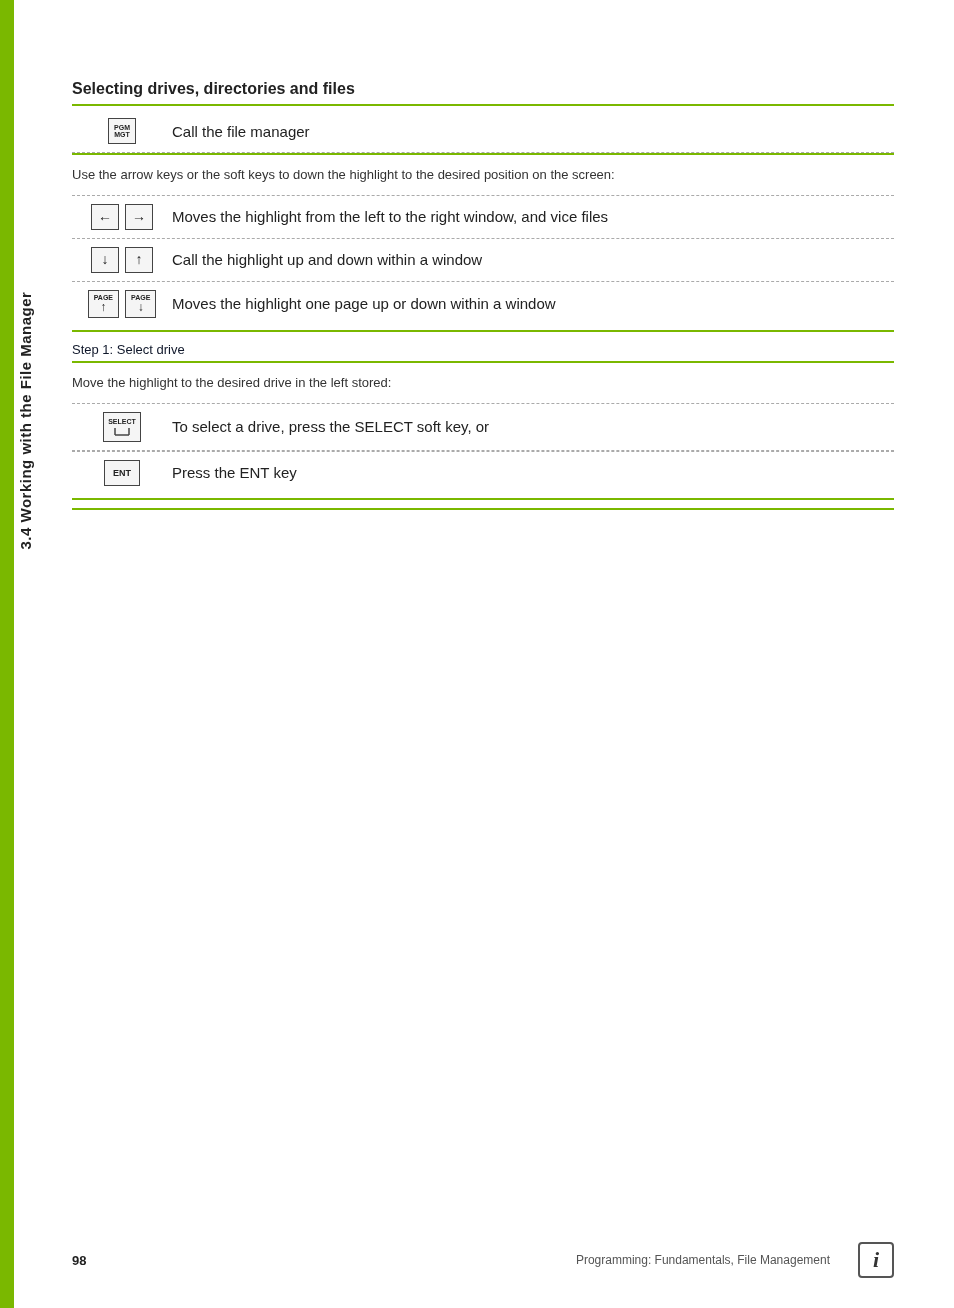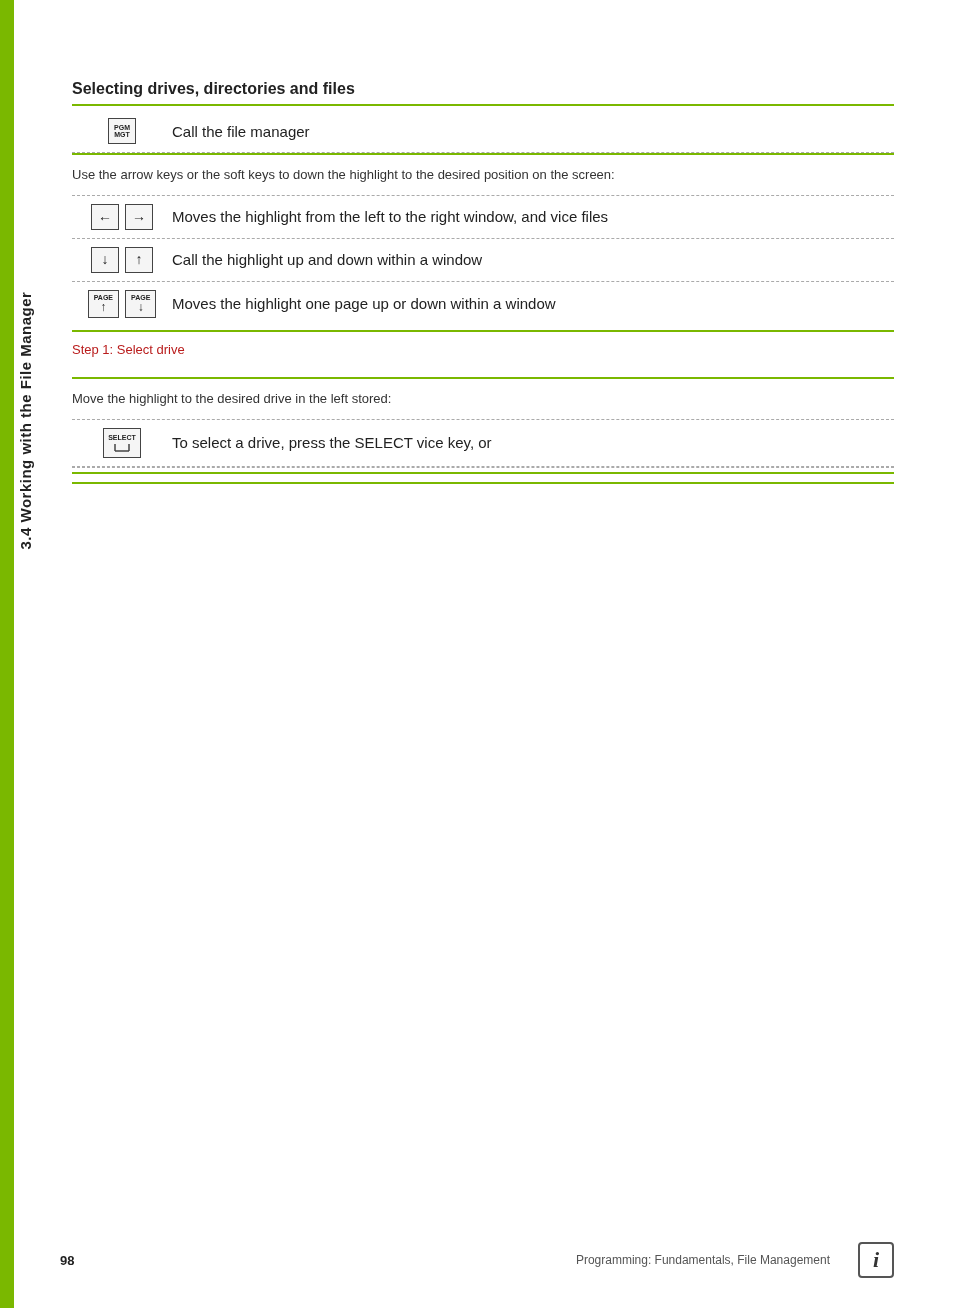--- a/index.html
+++ b/index.html
@@ -102,31 +102,31 @@
     .para-text {
       font-size: 13px;
       line-height: 1.5;
       color: #333;
       margin: 10px 0;
     }
 
     
     .step-label {
       font-size: 13px;
-      color: #b91c1c;
+      color: #0f172a;
       margin: 10px 0 6px 0;
       border-bottom: 2px solid #7ab800;
-      padding-bottom: 20px;
+      padding-bottom: 4px;
     }
 
     
     .page-footer {
       position: absolute;
       bottom: 30px;
-      left: 8px;
+      left: 20px;
       right: 60px;
       display: flex;
       justify-content: space-between;
       align-items: center;
     }
 
     .page-number {
       font-size: 13px;
       font-weight: bold;
       color: #222;
@@ -312,26 +312,34 @@
         <div style="display:inline-flex; flex-direction:column; align-items:center; justify-content:center; border:1.5px solid #444; background:#f5f5f5; padding:2px 4px; font-size:7px; font-weight:bold; min-width:38px; min-height:30px; color:#222; line-height:1.2; position:relative;">
           <span style="font-size:7px; font-weight:bold;">SELECT</span>
           <svg width="16" height="8" viewBox="0 0 16 8" style="margin-top:2px;">
             <line x1="1" y1="0" x2="1" y2="7" stroke="#444" stroke-width="1.5"></line>
             <line x1="15" y1="0" x2="15" y2="7" stroke="#444" stroke-width="1.5"></line>
             <line x1="1" y1="7" x2="15" y2="7" stroke="#444" stroke-width="1.5"></line>
           </svg>
         </div>
       </div>
       <div class="desc-cell">
-        <span>To select a drive, press the SELECT vice key, or</span>
+        <span>To select a drive, press the SELECT soft key, or</span>
       </div>
     </div>
 
     <div class="top-dashed-separator"></div>
 
+    <div class="row-item no-bottom">
+      <div class="icon-cell">
+        <div class="ent-key">ENT</div>
+      </div>
+      <div class="desc-cell">
+        <span>Press the ENT key</span>
+      </div>
+    </div>
 
     <div class="green-rule-thin" style="margin-top:4px;"></div>
 
 
 
     <div class="green-rule-thin" style="margin-top:8px;"></div>
 
     <div class="page-footer">
       <span class="page-number">98</span>
       <div class="footer-right">

